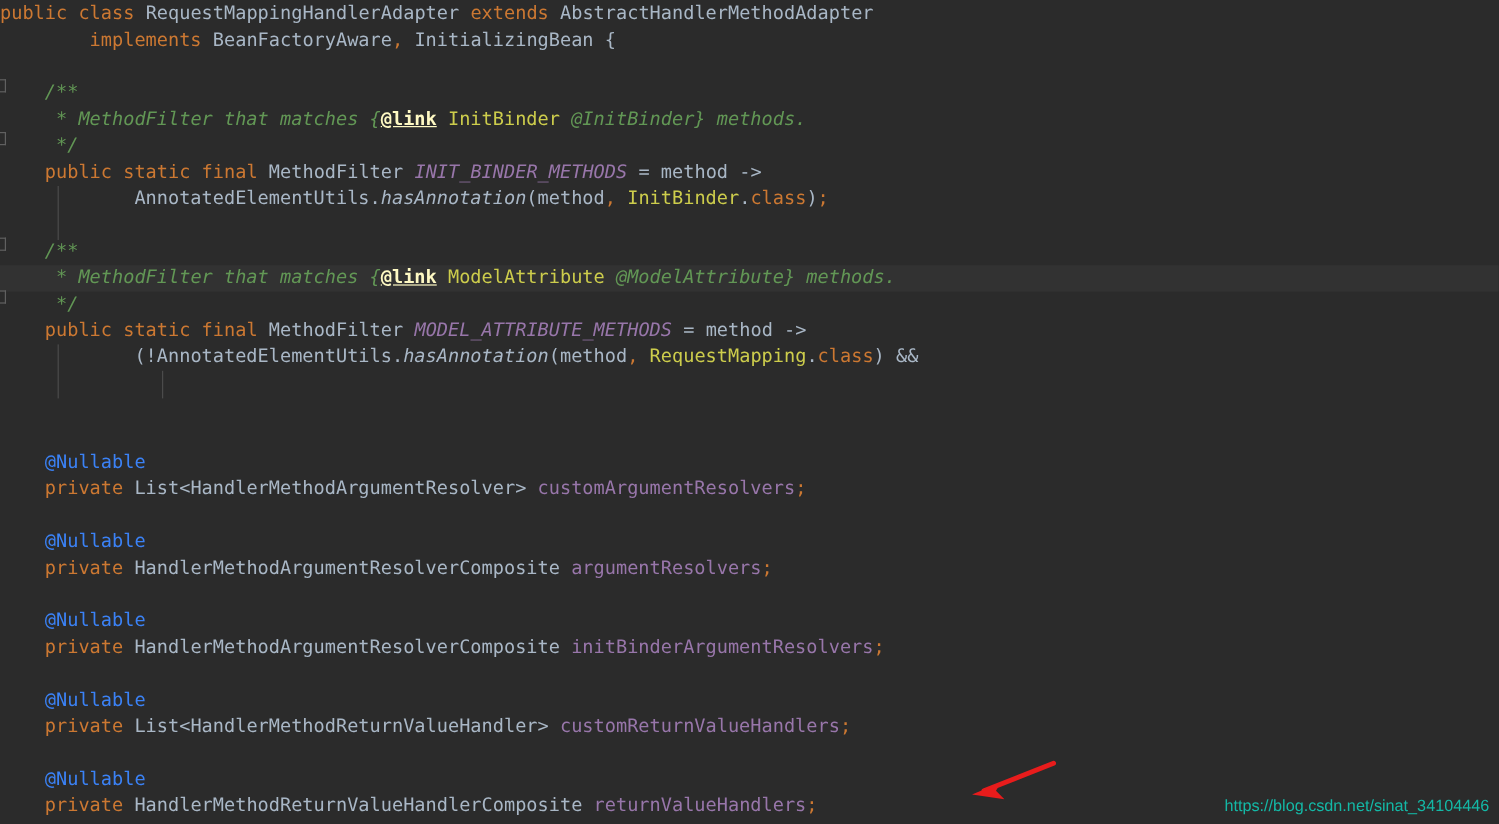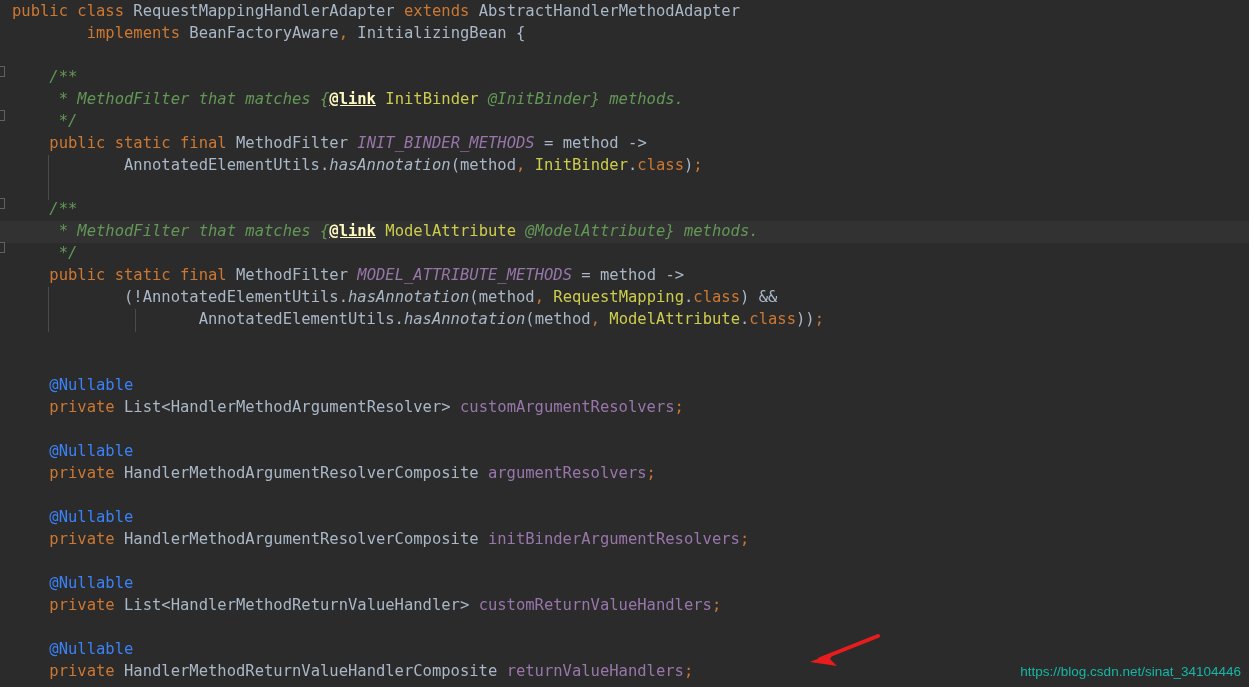--- a/index.html
+++ b/index.html
@@ -52,21 +52,20 @@
   
   .code-line {
     position: absolute;
     left: 0;
     height: 22px;
     line-height: 22px;
     white-space: pre;
     font-size: 15.5px;
     letter-spacing: 0px;
     color: #a9b7c6;
-    padding-left: 12px;
   }
 
   
   .kw   { color: #cc7832; }            
   .id   { color: #a9b7c6; }            
   .cmt  { color: #629755; font-style: italic; }   
   .tag  { color: #fef9c3; font-weight: bold; text-decoration: underline; } 
   .anno { color: #3b82f6; }            
   .doctype { color: #cdcd4c; }         
   .stat { color: #9876aa; font-style: italic; }   
@@ -125,21 +124,20 @@
   <div class="code-line" style="top:198px;">    <span class="cmt">/**</span></div>
 
   <div class="code-line" style="top:220px;">     <span class="cmt">* MethodFilter that matches {</span><span class="tag">@link</span><span class="cmt"> </span><span class="doctype">ModelAttribute</span><span class="cmt"> @ModelAttribute} methods.</span></div>
 
   <div class="code-line" style="top:242px;">     <span class="cmt">*/</span></div>
 
   <div class="code-line" style="top:286px;">            (!<span class="id">AnnotatedElementUtils</span>.<span class="smth">hasAnnotation</span>(<span class="id">method</span><span class="kw">,</span> <span class="cls">RequestMapping</span>.<span class="kw">class</span>) &amp;&amp;</div>
 
   <div class="code-line" style="top:264px;">    <span class="kw">public</span> <span class="kw">static</span> <span class="kw">final</span> <span class="id">MethodFilter</span> <span class="stat">MODEL_ATTRIBUTE_METHODS</span> <span class="id">=</span> <span class="id">method</span> <span class="id">-&gt;</span></div>
 
-  <div class="code-line" style="top:308px;">                    <span class="id">AnnotatedElementUtils</span>.<span class="smth">hasAnnotation</span>(<span class="id">method</span><span class="kw">,</span> <span class="cls">ModelAttribute</span>.<span class="kw">class</span>))<span class="kw">;</span></div>
 
   <div class="code-line" style="top:330px;"> </div>
   <div class="code-line" style="top:352px;"> </div>
 
   <div class="code-line" style="top:374px;">    <span class="anno">@Nullable</span></div>
 
   <div class="code-line" style="top:396px;">    <span class="kw">private</span> <span class="id">List&lt;HandlerMethodArgumentResolver&gt;</span> <span class="fld">customArgumentResolvers</span><span class="kw">;</span></div>
 
   <div class="code-line" style="top:418px;"> </div>
 

